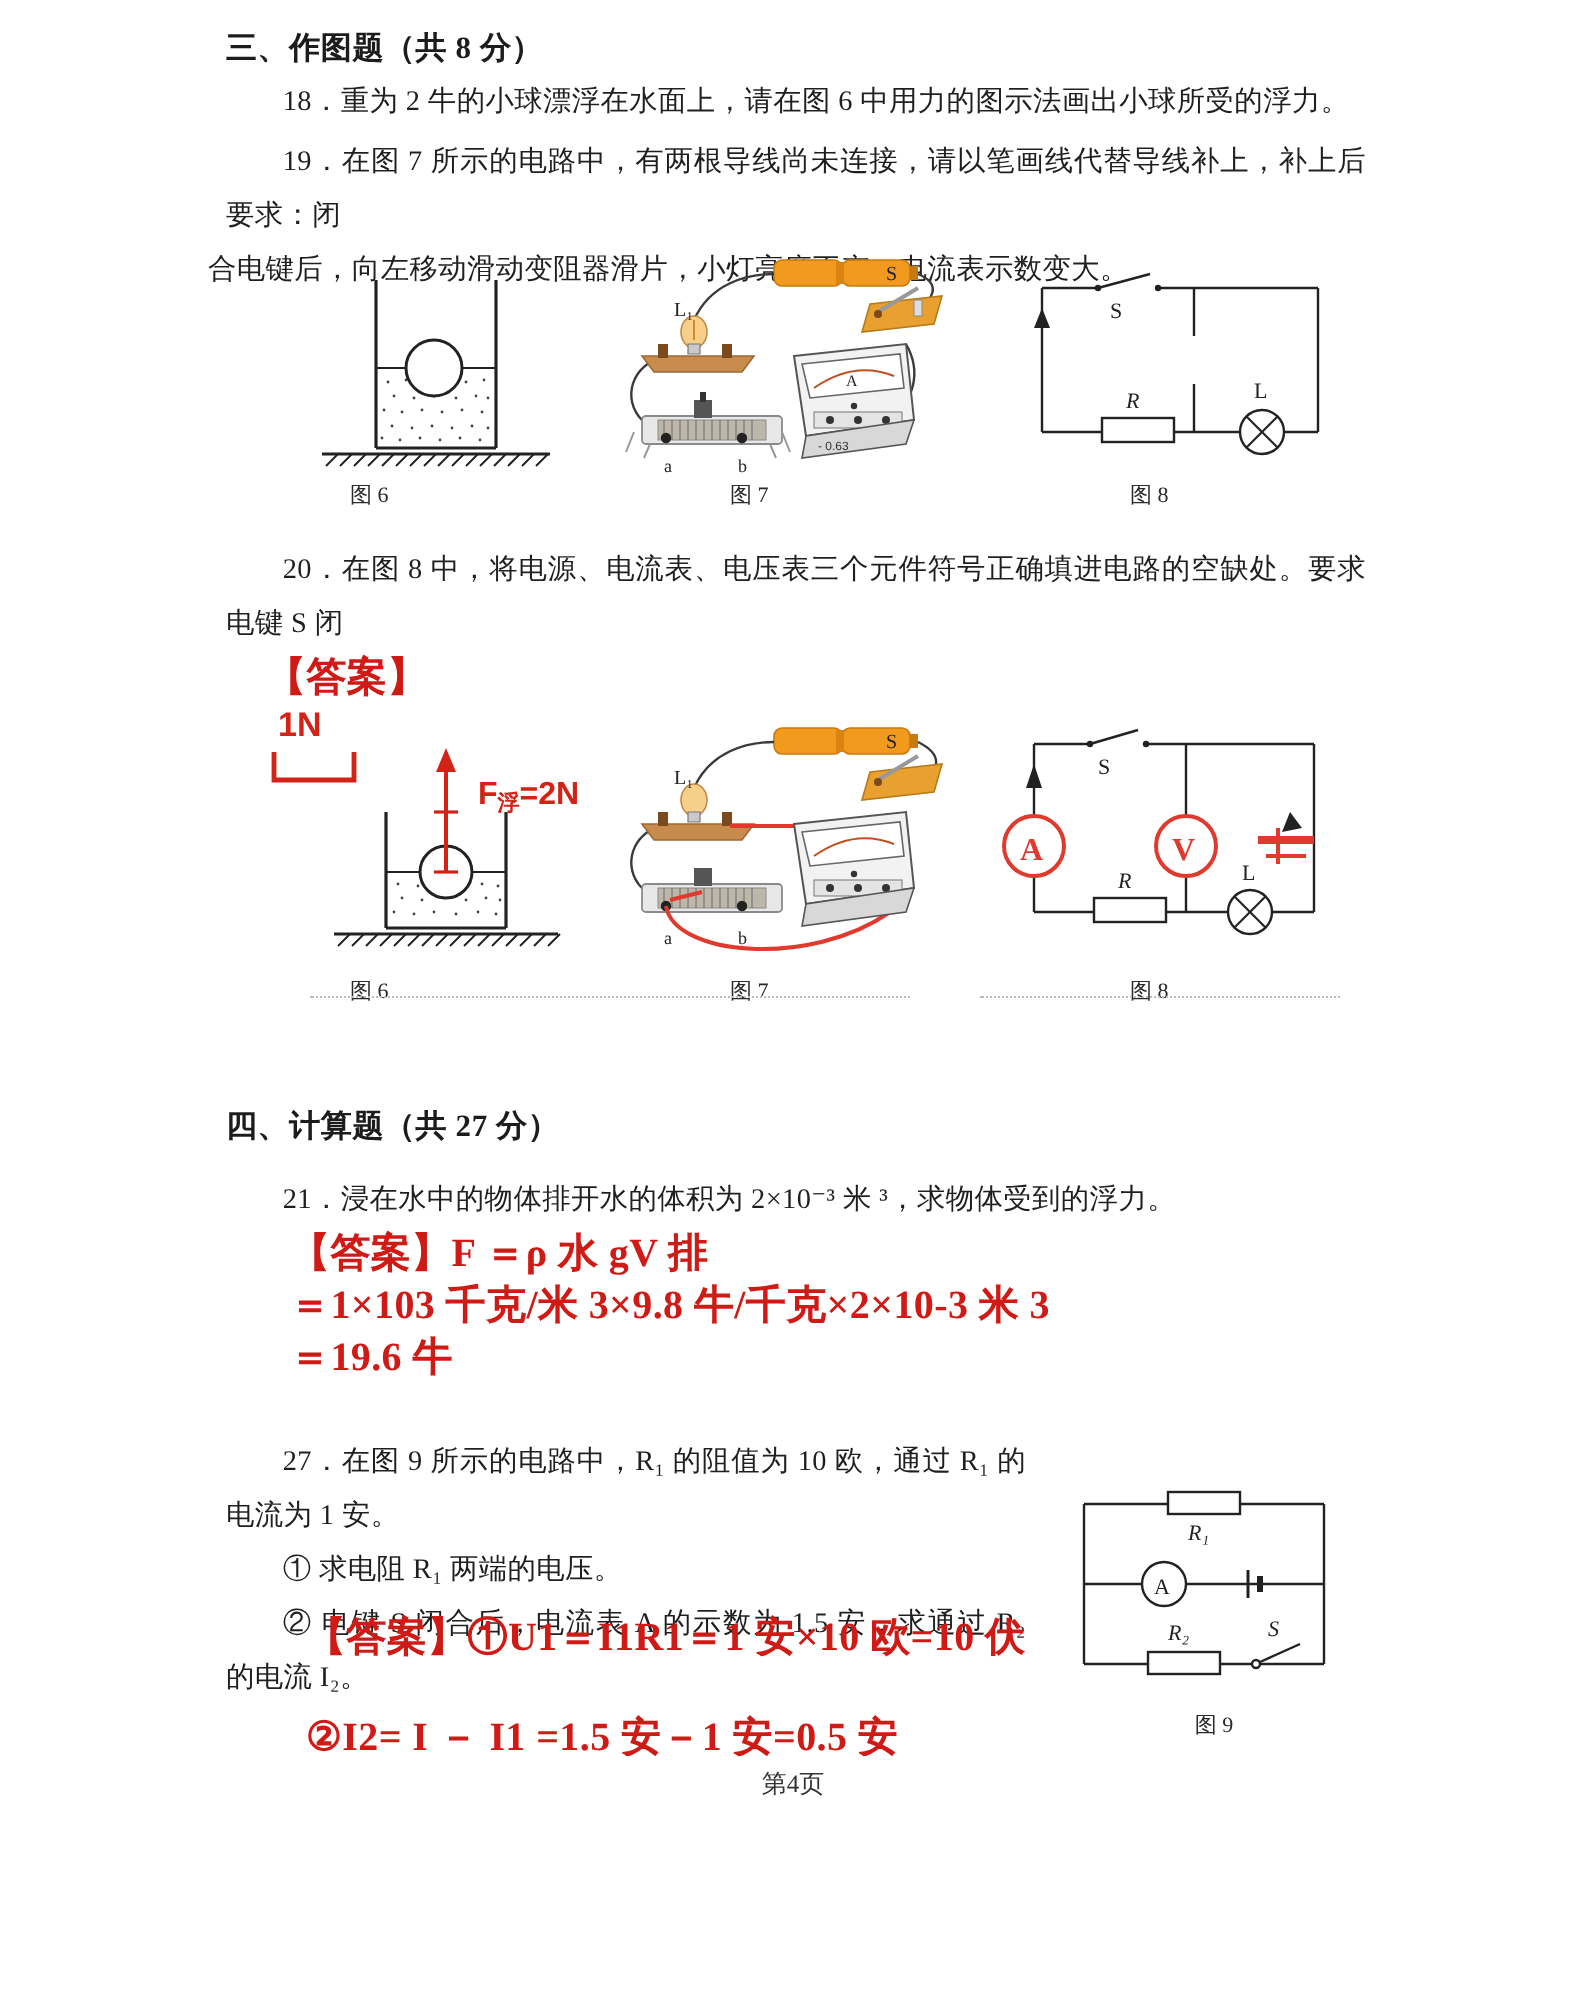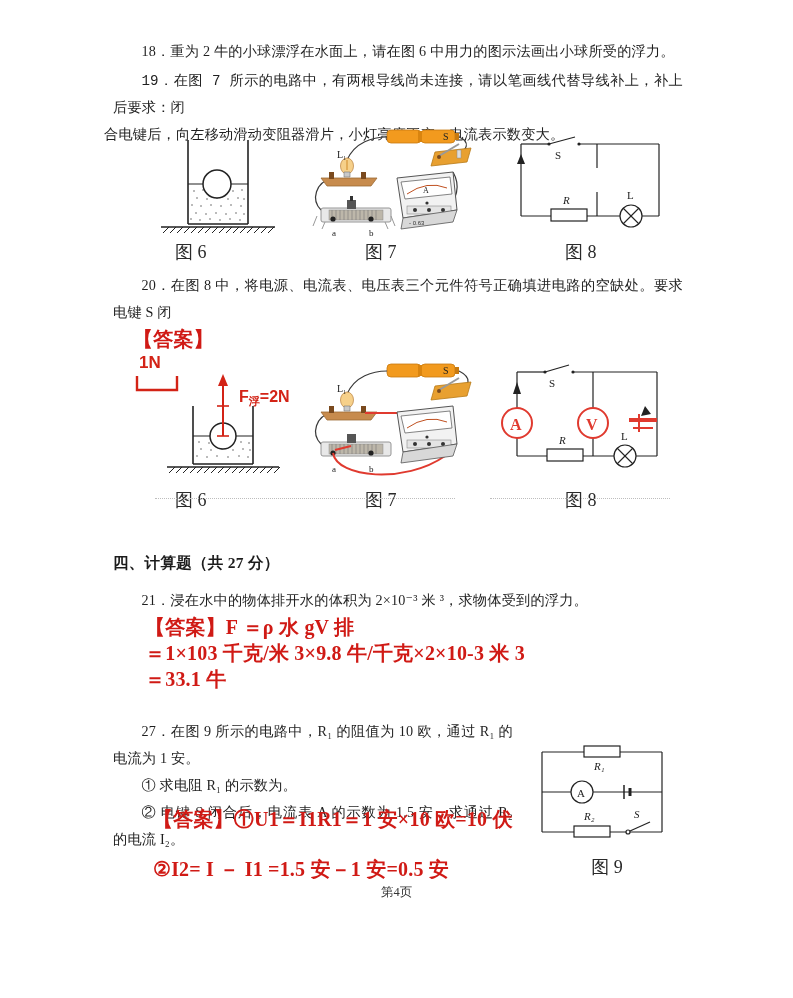--- a/index.html
+++ b/index.html
@@ -44,21 +44,21 @@
   .indent { text-indent: 2em; }
   .ans {
     color: #d01a15;
     font-weight: bold;
     font-size: 20px;
     line-height: 26px;
     margin: 0;
     letter-spacing: 0.2px;
   }
   .fig-caption {
-    font-size: 18px;
+    font-size: 11px;
     color: #2a2a2a;
     text-align: center;
   }
   .figrow {
     position: relative;
     width: 570px;
   }
   .figbox { position: absolute; }
   .footer {
     position: absolute;
@@ -79,26 +79,29 @@
   .dotline {
     border-bottom: 1px dotted #bdbdbd;
   }
   svg { display: block; }
 </style>
 </head>
 <body>
 
 <div class="page">
 
+  <div class="content" style="top:14px;">
+    <p class="sec-head">三、作图题（共 8 分）</p>
+  </div>
 
   <div class="content" style="top:38px;">
     <p class="para indent">18．重为 2 牛的小球漂浮在水面上，请在图 6 中用力的图示法画出小球所受的浮力。</p>
   </div>
 
-  <div class="content" style="top:68px;font-family:Liberation Mono, monospace;">
+  <div class="content" style="top:68px;">
     <p class="para indent">19．在图 7 所示的电路中，有两根导线尚未连接，请以笔画线代替导线补上，补上后要求：闭</p>
     <p class="para" style="margin-left:-9px;">合电键后，向左移动滑动变阻器滑片，小灯亮度不变，电流表示数变大。</p>
   </div>
 
   <div class="figrow" style="position:absolute; left:113px; top:128px; height:130px;">
 
     <div class="figbox" style="left:40px; top:0px;">
       <svg width="130" height="110" viewBox="0 0 130 110">
 
         <line x1="35" y1="12" x2="35" y2="96" stroke="#222" stroke-width="1.6"></line>
@@ -470,26 +473,26 @@
     <p class="sec-head">四、计算题（共 27 分）</p>
   </div>
 
   <div class="content" style="top:587px;">
     <p class="para indent">21．浸在水中的物体排开水的体积为 2×10⁻³ 米 ³，求物体受到的浮力。</p>
   </div>
 
   <div class="content" style="top:614px;">
     <p class="ans" style="text-indent:1.6em;">【答案】F ＝ρ 水 gV 排</p>
     <p class="ans" style="text-indent:1.6em;">＝1×103 千克/米 3×9.8 牛/千克×2×10-3 米 3</p>
-    <p class="ans" style="text-indent:1.6em;">＝33.1 牛</p>
+    <p class="ans" style="text-indent:1.6em;">＝19.6 牛</p>
   </div>
 
   <div class="content" style="top:718px; width:400px;">
     <p class="para indent">27．在图 9 所示的电路中，R₁ 的阻值为 10 欧，通过 R₁ 的电流为 1 安。</p>
-    <p class="para indent">① 求电阻 R₁ 的示数为。</p>
+    <p class="para indent">① 求电阻 R₁ 两端的电压。</p>
     <p class="para indent">② 电键 S 闭合后，电流表 A 的示数为 1.5 安，求通过 R₂ 的电流 I₂。</p>
   </div>
 
   <div class="content" style="top:806px; width:400px;">
     <p class="ans" style="text-indent:2em;">【答案】①U1＝I1R1＝1 安×10 欧=10 伏</p>
     <p class="ans" style="text-indent:2em;margin-top:24px;">②I2= I － I1 =1.5 安－1 安=0.5 安</p>
   </div>
 
   <div style="position:absolute; left:532px; top:744px;">
     <svg width="150" height="115" viewBox="0 0 150 115">

